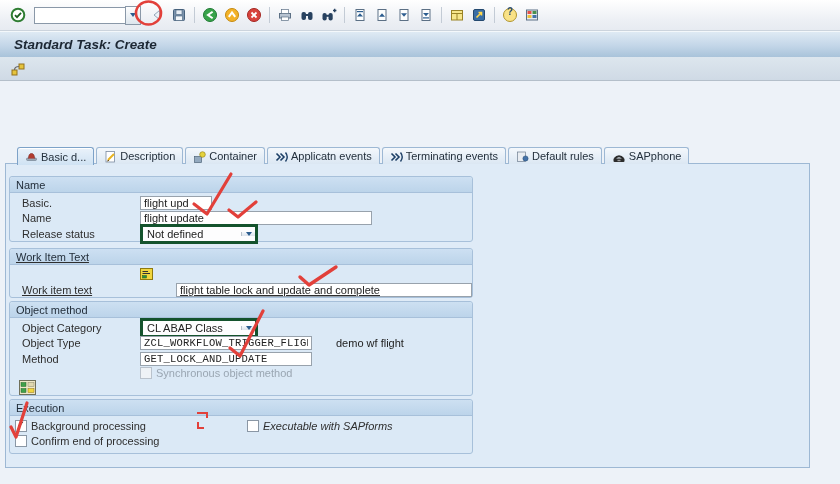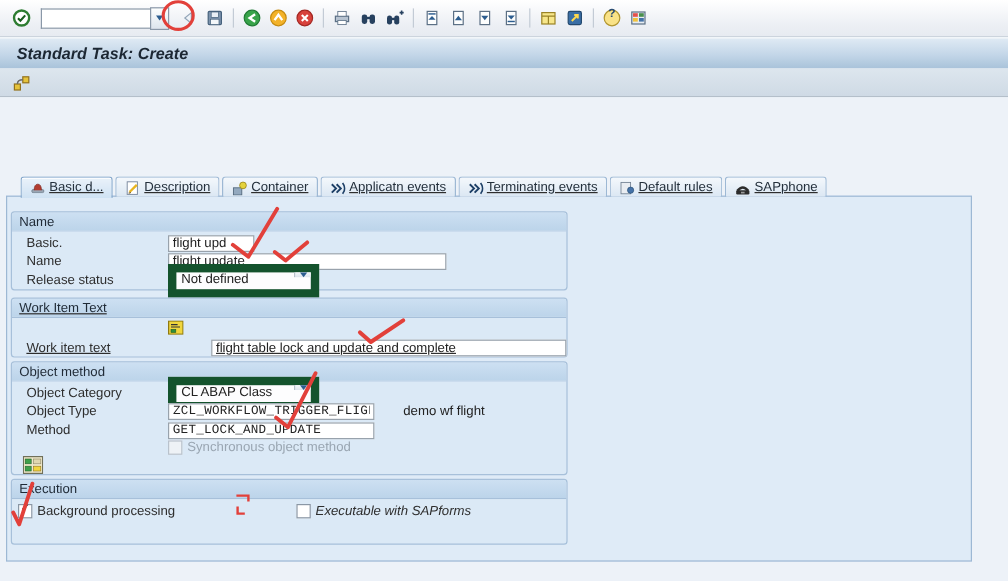--- a/index.html
+++ b/index.html
@@ -22,36 +22,36 @@
 
   
   .apptoolbar{position:absolute;left:0;top:57px;right:0;height:23px;background:linear-gradient(#dde6ee,#cfdae5);border-bottom:1px solid #b4bfca;display:flex;align-items:center;padding-left:8px;}
 
   
   .headerform{position:absolute;left:0;top:81px;right:0;height:66px;background:#edf2f8;}
   .hf-label{position:absolute;height:13px;border-bottom:1px solid #c3ccd5;color:#3a3a3a;}
   .hf-value{position:absolute;height:13px;color:#222;}
 
   
-  .tabstrip{position:absolute;left:5px;top:147px;right:30px;height:17px;display:flex;align-items:center;gap:2px;padding-left:12px;z-index:3;text-decoration:underline;}
+  .tabstrip{position:absolute;left:5px;top:147px;right:30px;height:17px;display:flex;align-items:flex-start;gap:2px;padding-left:12px;z-index:3;}
   .tab{height:16px;display:inline-flex;align-items:center;gap:3px;padding:0 7px;background:linear-gradient(#f4f8fc,#dbe7f3);border:1px solid #9db8d4;border-bottom:none;border-radius:3px 3px 0 0;color:#24303c;cursor:default;}
   .tab.active{height:17px;background:linear-gradient(#eaf2fa,#cfe2f3);border-color:#7da2c8;box-shadow:inset 0 1px 0 #ffffff;}
   .tab .ticon{display:inline-flex;}
 
   
   .tabpanel{position:absolute;left:5px;top:163px;width:803px;height:303px;background:#dfebf7;border:1px solid #9db8d4;z-index:2;}
 
   .group{position:absolute;left:3px;width:462px;background:#dbe9f6;border:1px solid #a7c0da;border-radius:3px;}
   .group-h{height:15px;background:linear-gradient(#cde0f2,#bcd4ea);border-bottom:1px solid #a7c0da;border-radius:3px 3px 0 0;display:flex;align-items:center;padding-left:6px;color:#1f2a36;}
   .grows{padding-top:2px;}
   .row{display:flex;align-items:center;height:15.5px;padding-left:12px;}
   .row .lbl{width:118px;color:#2e2e2e;flex:0 0 118px;}
   .field{height:12px;border:1px solid #98a2ac;font-size:11px;padding:0 3px;background:#fff;color:#222;font-family:"Liberation Sans",sans-serif;outline:none;}
   .mono{font-family:"Liberation Mono",monospace;font-size:10.5px;letter-spacing:.2px;}
-  .ddfield{display:flex;align-items:flex-start;width:112px;height:14px;border:7px solid #14532d;background:#fdfdfe;}
+  .ddfield{display:flex;align-items:center;width:112px;height:14px;border:3px solid #14532d;background:#fdfdfe;}
   .ddval{flex:1;display:flex;align-items:center;padding-left:4px;color:#222;}
   .ddarr{width:13px;display:flex;align-items:center;justify-content:center;background:linear-gradient(#f4f7fa,#dde4ec);border-left:1px solid #b6c0ca;}
   .cb{width:10px;height:10px;border:1px solid #8a97a5;background:#fff;display:inline-flex;align-items:center;justify-content:center;flex:0 0 10px;}
   .cb[data-checked="true"]::after{content:"✓";font-size:10px;line-height:1;color:#222;margin-top:-1px;}
   .cb.disabled{border-color:#b9c2cc;background:#eef2f6;}
   .cblbl{margin-left:4px;}
   .cblbl.disabled{color:#9aa6b2;}
   .note{margin-left:24px;color:#222;}
   .iconrow{display:flex;align-items:center;height:15px;padding-left:130px;}
   .iconrow2{display:flex;align-items:center;height:18px;padding-left:9px;}
@@ -369,20 +369,26 @@
         <div class="row" style="padding-left:5px;">
           <span class="excol1">
             <span class="cb" data-checked="true"></span>
             <span class="cblbl">Background processing</span>
           </span>
           <span class="excol2">
             <span class="cb" data-checked="false"></span>
             <span class="cblbl">Executable with SAPforms</span>
           </span>
         </div>
+        <div class="row" style="padding-left:5px;">
+          <span class="excol1">
+            <span class="cb" data-checked="false"></span>
+            <span class="cblbl">Confirm end of processing</span>
+          </span>
+        </div>
       </div>
     </div>
 
   </div>
 
   <svg class="annotations" viewBox="0 0 840 484">
     <ellipse cx="148.5" cy="13" rx="12.5" ry="11.5" fill="none" stroke="#e2403a" stroke-width="2.6"></ellipse>
     <path d="M194 204 L207 214 L231 174" fill="none" stroke="#e2403a" stroke-width="3.2" stroke-linecap="round" stroke-linejoin="round"></path>
     <path d="M229 210 L238 217 L256 202" fill="none" stroke="#e2403a" stroke-width="3.2" stroke-linecap="round" stroke-linejoin="round"></path>
     <path d="M300 277 L309 285 L336 267" fill="none" stroke="#e2403a" stroke-width="3.4" stroke-linecap="round" stroke-linejoin="round"></path>

